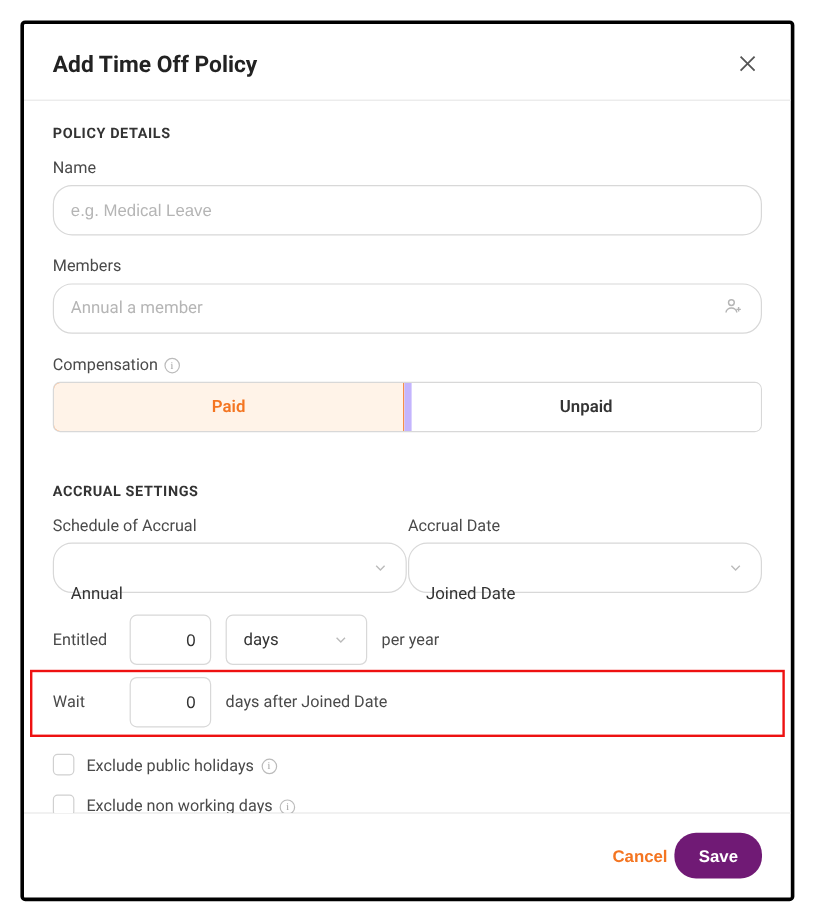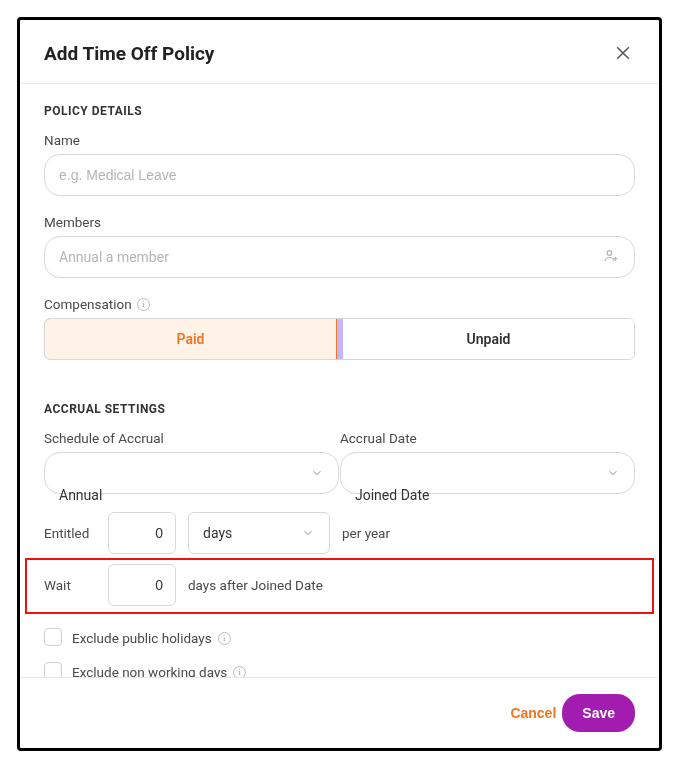--- a/index.html
+++ b/index.html
@@ -144,21 +144,21 @@
       width: 68px;
       height: 42px;
       border: 1px solid #d8d8d8;
       border-radius: 6px;
       text-align: right;
       padding: 0 12px;
       font-size: 14px;
       color: #333;
     }
     .unit-select {
-      width: 142px;
+      width: 118px;
       height: 42px;
       border: 1px solid #d8d8d8;
       border-radius: 6px;
       padding: 0 14px;
       display: flex;
       align-items: center;
       justify-content: space-between;
       cursor: pointer;
       font-size: 14px;
       color: #333;
@@ -211,21 +211,21 @@
     }
     .btn-cancel {
       background: none;
       border: none;
       color: #f47521;
       font-size: 14px;
       font-weight: 600;
       cursor: pointer;
     }
     .btn-save {
-      background: #a21caf;
+      background: #701a75;
       border: none;
       color: #fff;
       font-size: 14px;
       font-weight: 600;
       padding: 11px 20px;
       border-radius: 18px;
       cursor: pointer;
     }
   </style>
 </head>

